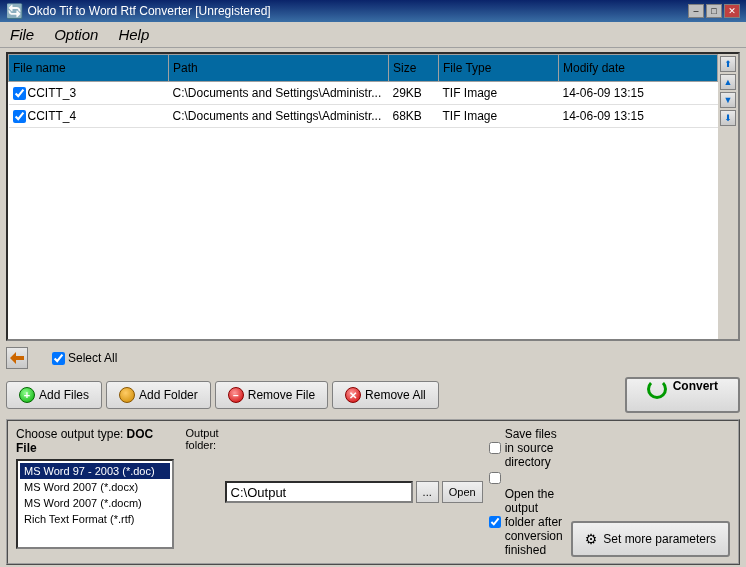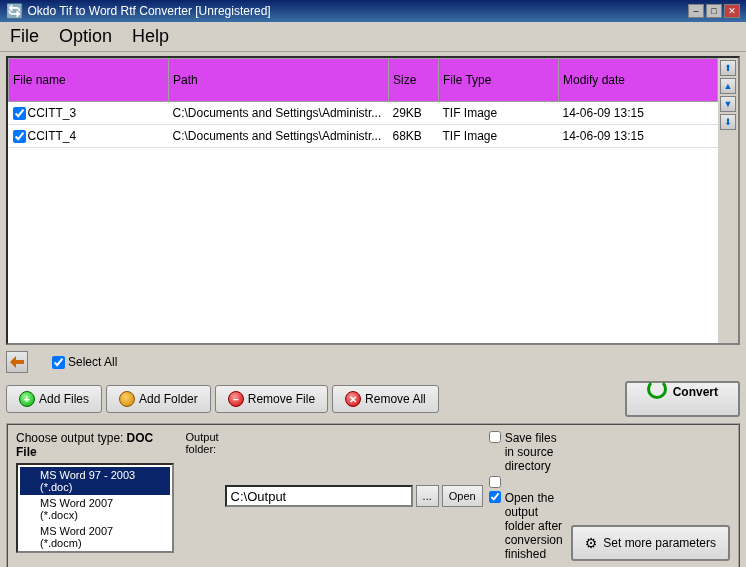--- a/index.html
+++ b/index.html
@@ -28,21 +28,22 @@
 
     .menu-bar {
       background: #d4d0c8;
       border-bottom: 1px solid #a0a0a0;
       padding: 2px 4px;
       display: flex; gap: 8px;
     }
     .menu-item {
       padding: 2px 6px;
       cursor: pointer;
-      font-size: 18px;
+      font-size: 15px;
+      font-style: italic;
     }
 
     .main-area {
       padding: 4px 6px;
       display: flex;
       flex-direction: column;
       gap: 4px;
       height: calc(567px - 22px - 24px);
     }
 
@@ -53,23 +54,23 @@
       display: flex;
       position: relative;
     }
 
     .file-table {
       width: 100%;
       border-collapse: collapse;
       flex: 1;
     }
     .file-table th {
-      background: #d946ef;
+      background: #0369a1;
       border: 1px solid #a0a0a0;
-      padding: 14px 4px;
+      padding: 6px 4px;
       text-align: left;
       font-weight: normal;
       position: sticky;
       top: 0;
     }
     .file-table td {
       border-bottom: 1px solid #e0e0e0;
       padding: 4px 4px;
       vertical-align: middle;
     }
@@ -117,26 +118,26 @@
       background: linear-gradient(to bottom, #f0f0f0, #d8d8d8);
       border: 1px solid #808080;
       border-radius: 3px;
       cursor: pointer;
       display: flex; align-items: center; gap: 4px;
       font-size: 12px;
     }
 
     .convert-btn {
       height: 36px;
-      padding: 16px 20px;
+      padding: 0 20px;
       background: linear-gradient(to bottom, #f0f0f0, #d8d8d8);
       border: 2px solid #808080;
       border-radius: 3px;
       cursor: pointer;
-      display: flex; align-items: flex-end; gap: 6px;
+      display: flex; align-items: flex-start; gap: 6px;
       font-size: 13px;
       font-weight: bold;
       margin-left: auto;
     }
 
     .bottom-panel {
       background: #d4d0c8;
       border: 2px ridge #a0a0a0;
       padding: 6px 8px;
       display: flex;
@@ -146,21 +147,21 @@
     .output-type-section { width: 240px; }
     .output-type-label { font-size: 11px; margin-bottom: 4px; }
     .output-type-list {
       background: white;
       border: 2px inset #808080;
       height: 90px;
       overflow-y: auto;
       padding: 2px;
     }
     .output-type-item {
-      padding: 2px 20px;
+      padding: 2px 4px;
       cursor: pointer;
       font-size: 11px;
     }
     .output-type-item.selected { background: #0a246a; color: white; }
 
     .output-folder-section { flex: 1; display: flex; gap: 6px; }
     .output-folder-label { font-size: 11px; }
     .folder-row { display: flex; gap: 3px; align-items: center; }
     .folder-input {
       flex: 1;
@@ -175,21 +176,21 @@
       min-width: 22px;
       padding: 0 6px;
       background: linear-gradient(to bottom, #f0f0f0, #d8d8d8);
       border: 1px solid #808080;
       cursor: pointer;
       font-size: 11px;
     }
 
     .options-and-params { display: flex; align-items: flex-end; gap: 8px; }
     .options-section { flex: 1; display: flex; flex-direction: column; gap: 3px; }
-    .option-row { display: flex; align-items: flex-start; gap: 4px; cursor: pointer; }
+    .option-row { display: flex; align-items: center; gap: 4px; cursor: pointer; }
     .option-row input[type="checkbox"] { width: 12px; height: 12px; }
 
     .params-btn {
       height: 36px;
       padding: 0 12px;
       background: linear-gradient(to bottom, #f0f0f0, #d8d8d8);
       border: 2px solid #808080;
       border-radius: 3px;
       cursor: pointer;
       display: flex; align-items: center; gap: 6px;

